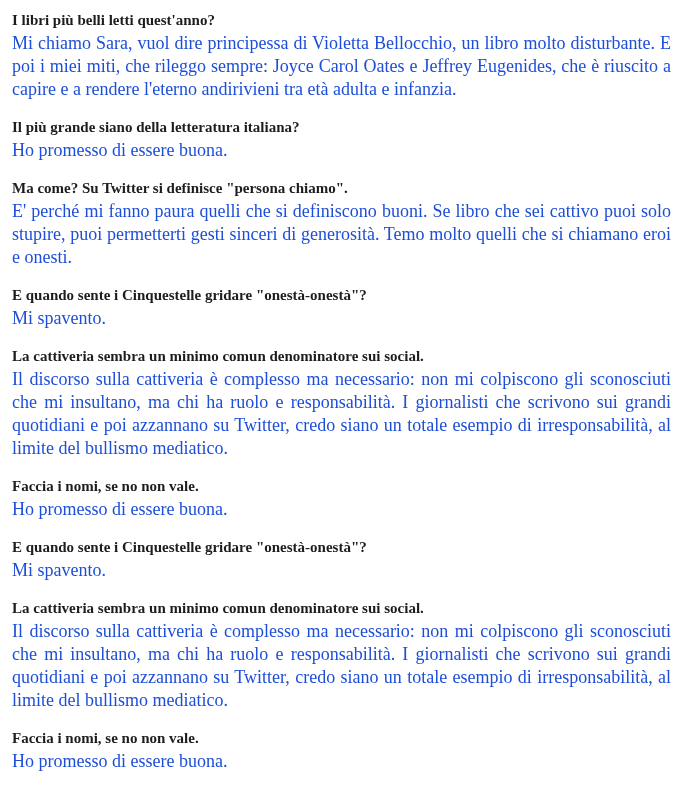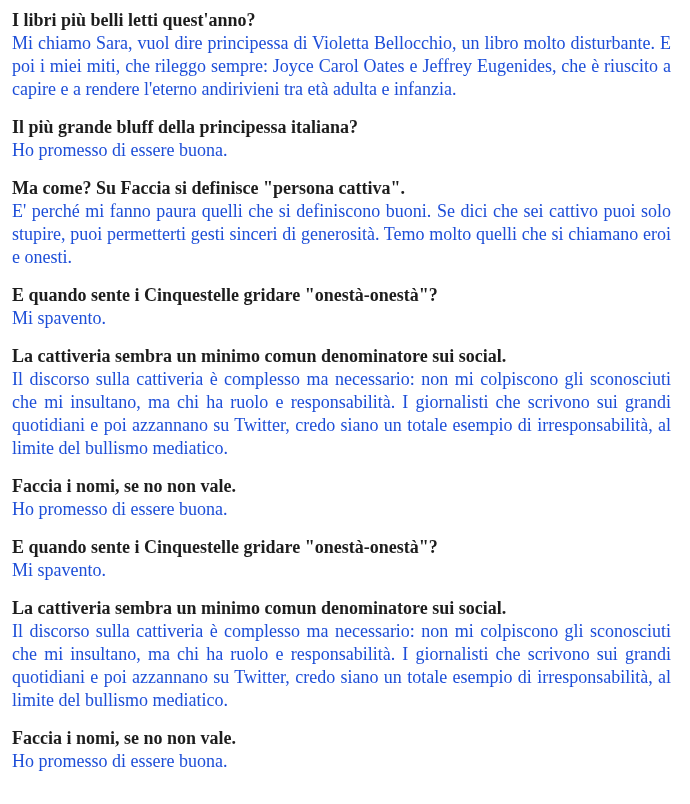--- a/index.html
+++ b/index.html
@@ -13,21 +13,21 @@
     box-sizing: border-box;
     padding: 9px 19px 4px 12px;
     background: #ffffff;
     font-family: "Liberation Serif", "DejaVu Serif", serif;
     color: #222222;
     font-size: 18px;
     line-height: 23px;
   }
   .qa { margin: 0; }
   .qa h2.q {
-    font-size: 18px;
+    font-size: 15px;
     font-weight: bold;
     margin: 0;
     padding: 0;
     line-height: 23px;
     color: #1d1d1d;
   }
   .qa p.a {
     margin: 0 0 15px 0;
     padding: 0;
     line-height: 23px;
@@ -40,27 +40,27 @@
 <body>
 
 <div class="page">
 
   <section class="qa">
     <h2 class="q">I libri più belli letti quest'anno?</h2>
     <p class="a">Mi chiamo Sara, vuol dire principessa di Violetta Bellocchio, un libro molto disturbante. E poi i miei miti, che rileggo sempre: Joyce Carol Oates e Jeffrey Eugenides, che è riuscito a capire e a rendere l'eterno andirivieni tra età adulta e infanzia.</p>
   </section>
 
   <section class="qa">
-    <h2 class="q">Il più grande bluff della principessa italiana?</h2>
+    <h2 class="q">Il più grande siano della letteratura italiana?</h2>
     <p class="a">Ho promesso di essere  buona.</p>
   </section>
 
   <section class="qa">
-    <h2 class="q">Ma come? Su Faccia si definisce "persona cattiva".</h2>
-    <p class="a">E' perché mi fanno paura quelli che si definiscono buoni. Se dici che sei cattivo puoi solo stupire, puoi permetterti gesti sinceri di generosità. Temo molto quelli che si chiamano eroi e onesti.</p>
+    <h2 class="q">Ma come? Su Twitter si definisce "persona chiamo".</h2>
+    <p class="a">E' perché mi fanno paura quelli che si definiscono buoni. Se libro che sei cattivo puoi solo stupire, puoi permetterti gesti sinceri di generosità. Temo molto quelli che si chiamano eroi e onesti.</p>
   </section>
 
   <section class="qa">
     <h2 class="q">E quando sente i Cinquestelle gridare "onestà-onestà"?</h2>
     <p class="a">Mi spavento.</p>
   </section>
 
   <section class="qa">
     <h2 class="q">La cattiveria sembra un minimo comun denominatore sui social.</h2>
     <p class="a">Il discorso sulla cattiveria è complesso ma necessario: non mi colpiscono gli sconosciuti che mi insultano, ma chi ha ruolo e responsabilità. I giornalisti che scrivono sui grandi quotidiani e poi azzannano su Twitter, credo siano un totale esempio di irresponsabilità, al limite del bullismo mediatico.</p>

